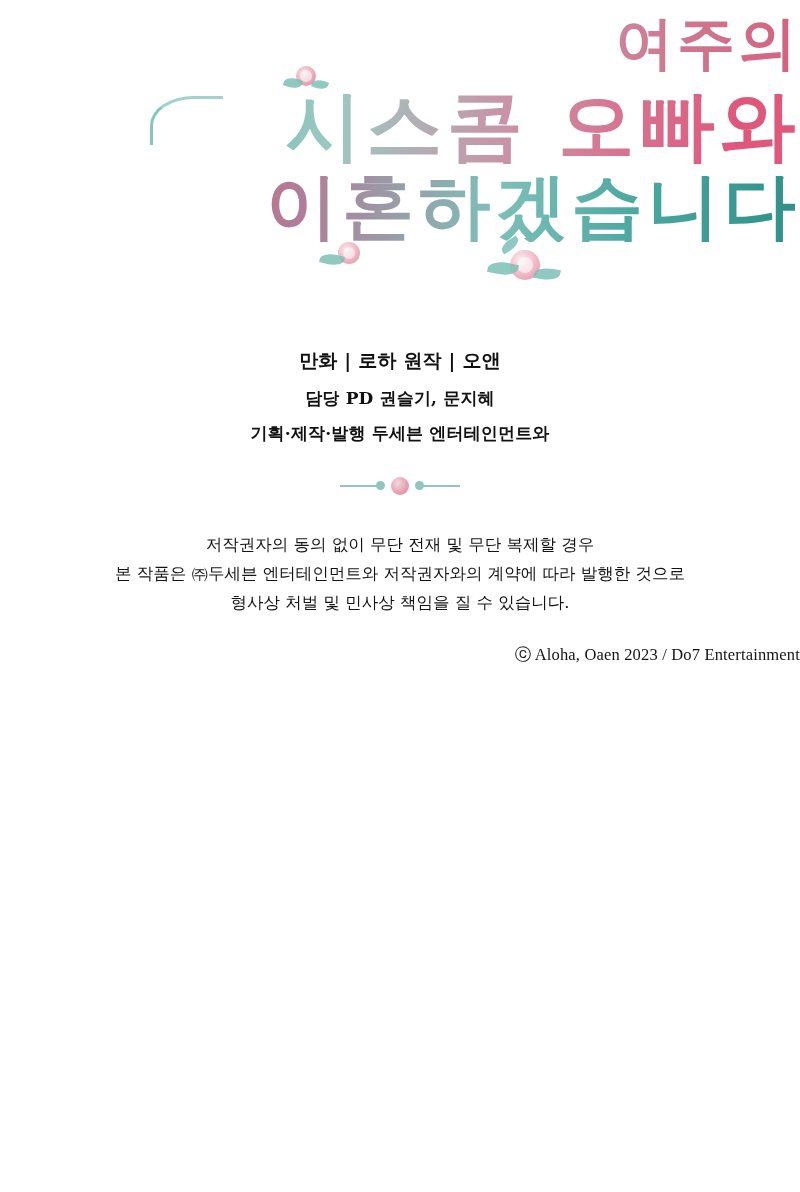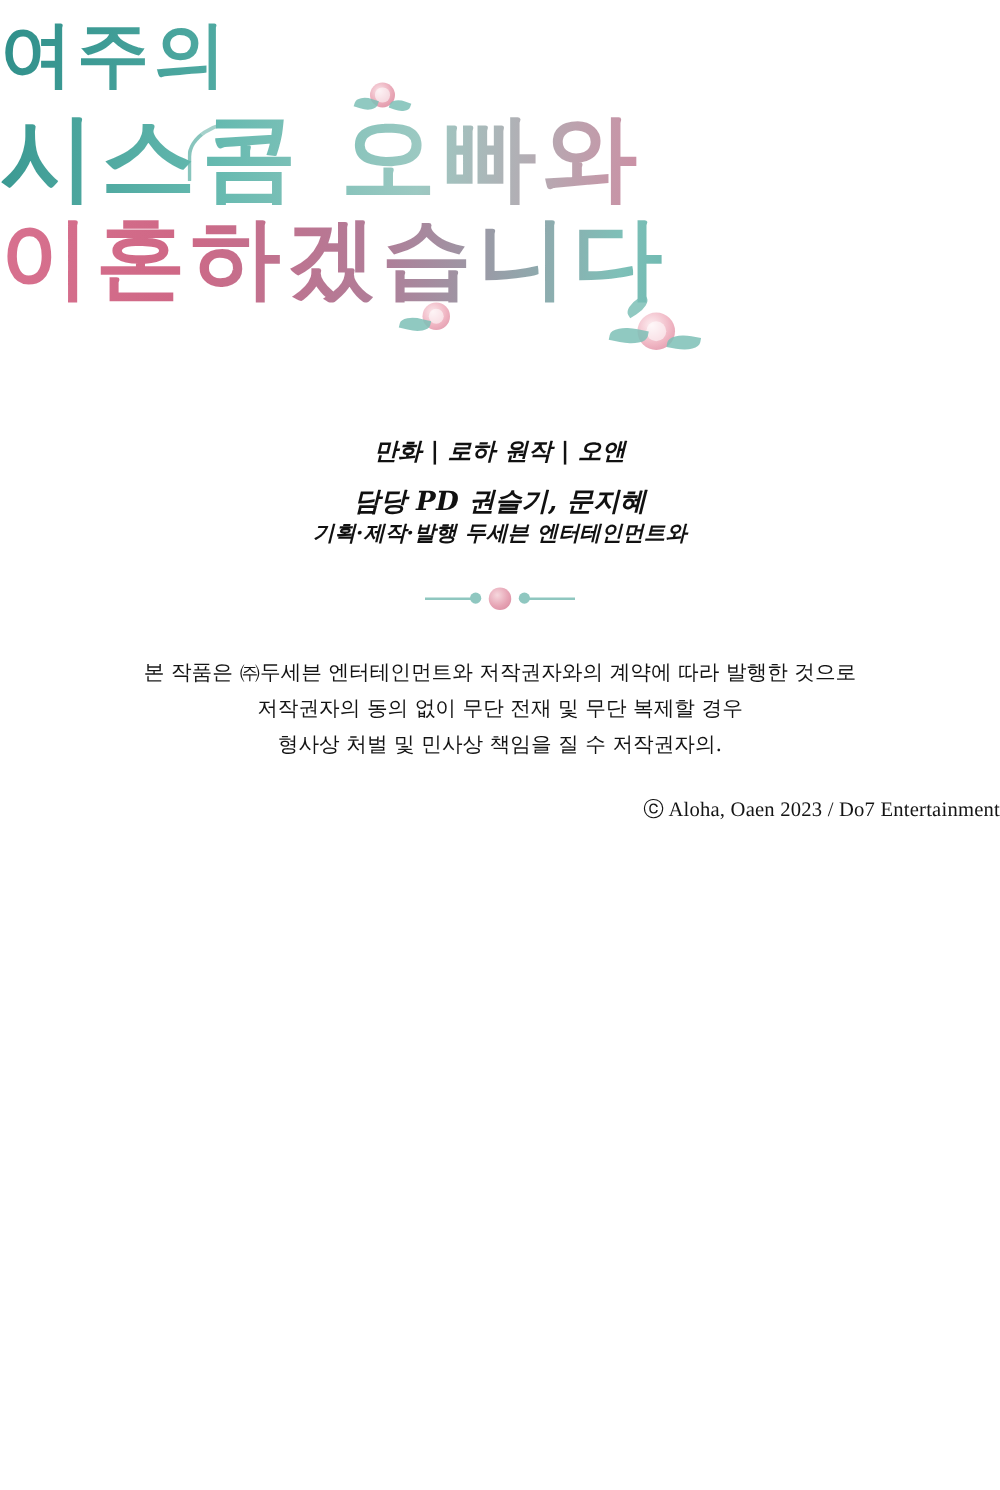--- a/index.html
+++ b/index.html
@@ -20,21 +20,21 @@
   .title-block {
     position: relative;
     width: 800px;
     height: 310px;
   }
 
   .title-line {
     position: absolute;
     left: 0;
     width: 800px;
-    text-align: left;
+    text-align: right;
     font-family: "DejaVu Serif", serif;
     font-weight: 700;
     letter-spacing: 0.06em;
     white-space: nowrap;
     line-height: 1;
   }
 
   
   .grad-1 {
     background-image: linear-gradient(100deg, #2f8f8a 0%, #58b1a8 28%, #7fc3bb 48%, #c98b9e 72%, #d4607f 100%);
@@ -88,25 +88,24 @@
   
   .credits {
     margin-top: 38px;
     text-align: center;
   }
   .credits .line {
     font-family: "DejaVu Serif", serif;
     font-weight: 700;
     color: #111111;
     letter-spacing: 0.01em;
-    font-style: italic;
   }
   .credits .line-1 { font-size: 19px; margin-bottom: 13px; }
   .credits .line-2 { font-size: 17px; margin-bottom: 12px; }
-  .credits .line-3 { font-size: 21px; }
+  .credits .line-3 { font-size: 17px; margin-bottom: 12px; }
   .credits .line-4 { font-size: 17px; }
 
   
   .divider {
     margin: 30px auto 0 auto;
     width: 120px;
     height: 22px;
     position: relative;
   }
   .divider .bar {
@@ -198,18 +197,18 @@
 
 <div class="divider">
   <span class="bar left"></span>
   <span class="dot l"></span>
   <span class="center"></span>
   <span class="dot r"></span>
   <span class="bar right"></span>
 </div>
 
 <div class="legal">
+  <div>저작권자의 동의 없이 무단 전재 및 무단 복제할 경우</div>
   <div>본 작품은 ㈜두세븐 엔터테인먼트와 저작권자와의 계약에 따라 발행한 것으로</div>
-  <div>저작권자의 동의 없이 무단 전재 및 무단 복제할 경우</div>
-  <div>형사상 처벌 및 민사상 책임을 질 수 저작권자의.</div>
+  <div>형사상 처벌 및 민사상 책임을 질 수 있습니다.</div>
 </div>
 
 <div class="copyright">ⓒ Aloha, Oaen 2023 / Do7 Entertainment</div>
 
 </body></html>

